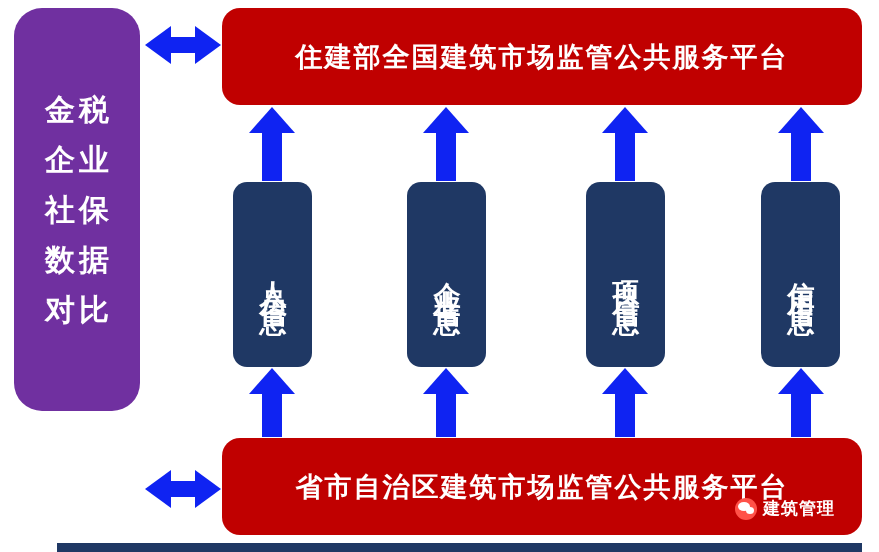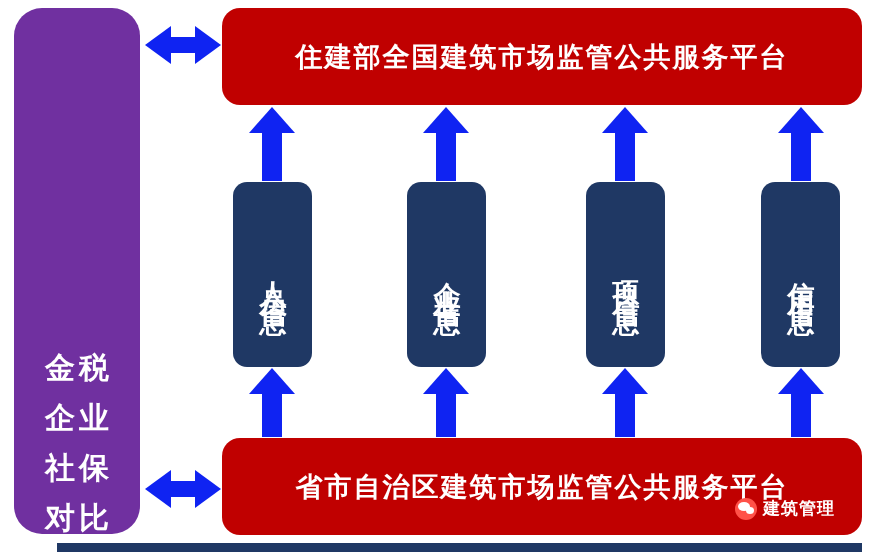--- a/index.html
+++ b/index.html
@@ -15,24 +15,24 @@
     background:#ffffff;
   }
   .canvas{
     position:relative;
     width:879px;height:552px;
     background:#ffffff;
     overflow:hidden;
   }
   
   .purple-panel{
-    position:absolute;left:14px;top:8px;width:126px;height:526px;
+    position:absolute;left:14px;top:8px;width:126px;height:403px;
     background:var(--purple);
     border-radius:28px;
-    display:flex;flex-direction:column;align-items:center;justify-content:flex-end;
+    display:flex;flex-direction:column;align-items:center;justify-content:center;
     gap:17px;
   }
   .purple-line{
     color:#fff;font-size:30px;font-weight:bold;letter-spacing:4px;
     line-height:1.1;white-space:nowrap;text-indent:4px;
   }
   
   .red-box{
     position:absolute;left:222px;width:640px;height:97px;
     background:var(--red);border-radius:18px;
@@ -109,20 +109,21 @@
 </style>
 </head>
 <body>
 
 <div class="canvas">
 
   <div class="purple-panel">
     <div class="purple-line">金税</div>
     <div class="purple-line">企业</div>
     <div class="purple-line">社保</div>
+    <div class="purple-line">数据</div>
     <div class="purple-line">对比</div>
   </div>
 
   <div class="red-box top">
     <span class="label">住建部全国建筑市场监管公共服务平台</span>
   </div>
 
   <div class="red-box bottom">
     <span class="label">省市自治区建筑市场监管公共服务平台</span>
   </div>

